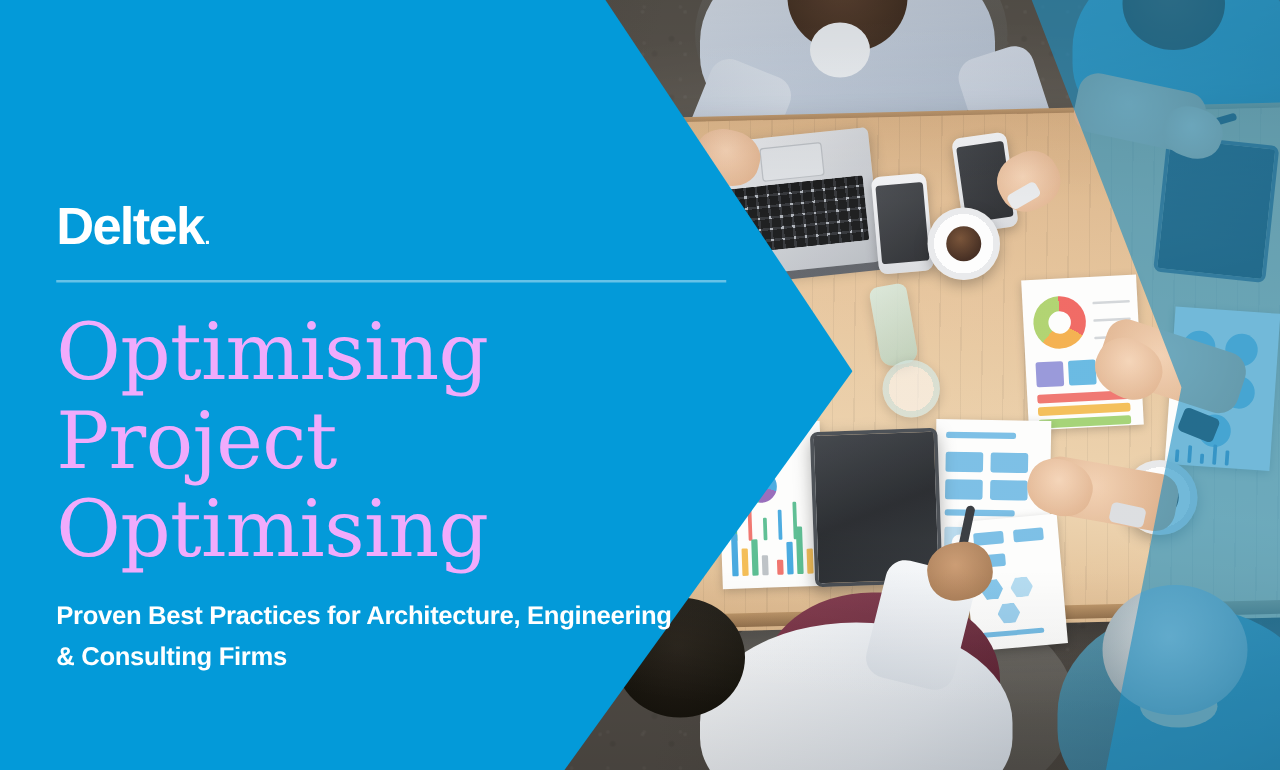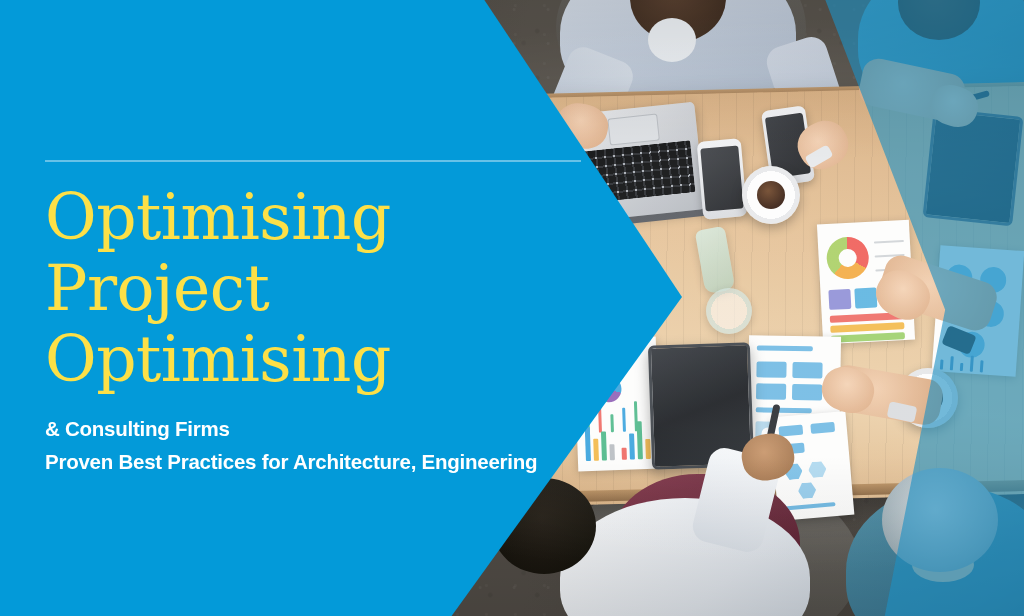--- a/index.html
+++ b/index.html
@@ -369,21 +369,21 @@
     width: 536px;
     height: 2px;
     background: rgba(255,255,255,.40);
     margin: 0 0 20px 0;
   }
   .title {
     font-family: "DejaVu Serif", "Liberation Serif", serif;
     font-weight: normal;
     font-size: 63px;
     line-height: 1.13;
-    color: #fde047;
+    color: #f0abfc;
     margin: 0 0 16px 0;
     letter-spacing: -0.5px;
   }
   .title .line { display: block; }
   .subtitle {
     font-family: "Liberation Sans", sans-serif;
     font-weight: bold;
     font-size: 20.5px;
     line-height: 1.62;
     color: #ffffff;
@@ -523,27 +523,28 @@
     <div class="head p5-head"></div>
 
     <div class="photo-grade"></div>
   </div>
 
   <div class="chevron-overlay"></div>
 
   <div class="chevron-panel"></div>
 
   <div class="content">
+    <div class="logo"><span>Deltek</span><span class="tm">.</span></div>
 
     <div class="divider"></div>
 
     <h1 class="title">
       <span class="line">Optimising Project</span>
       <span class="line">Optimising</span>
     </h1>
 
     <p class="subtitle">
+      <span class="line">Proven Best Practices for Architecture, Engineering</span>
       <span class="line">&amp; Consulting Firms</span>
-      <span class="line">Proven Best Practices for Architecture, Engineering</span>
     </p>
   </div>
 
 </div>
 
 </body></html>

